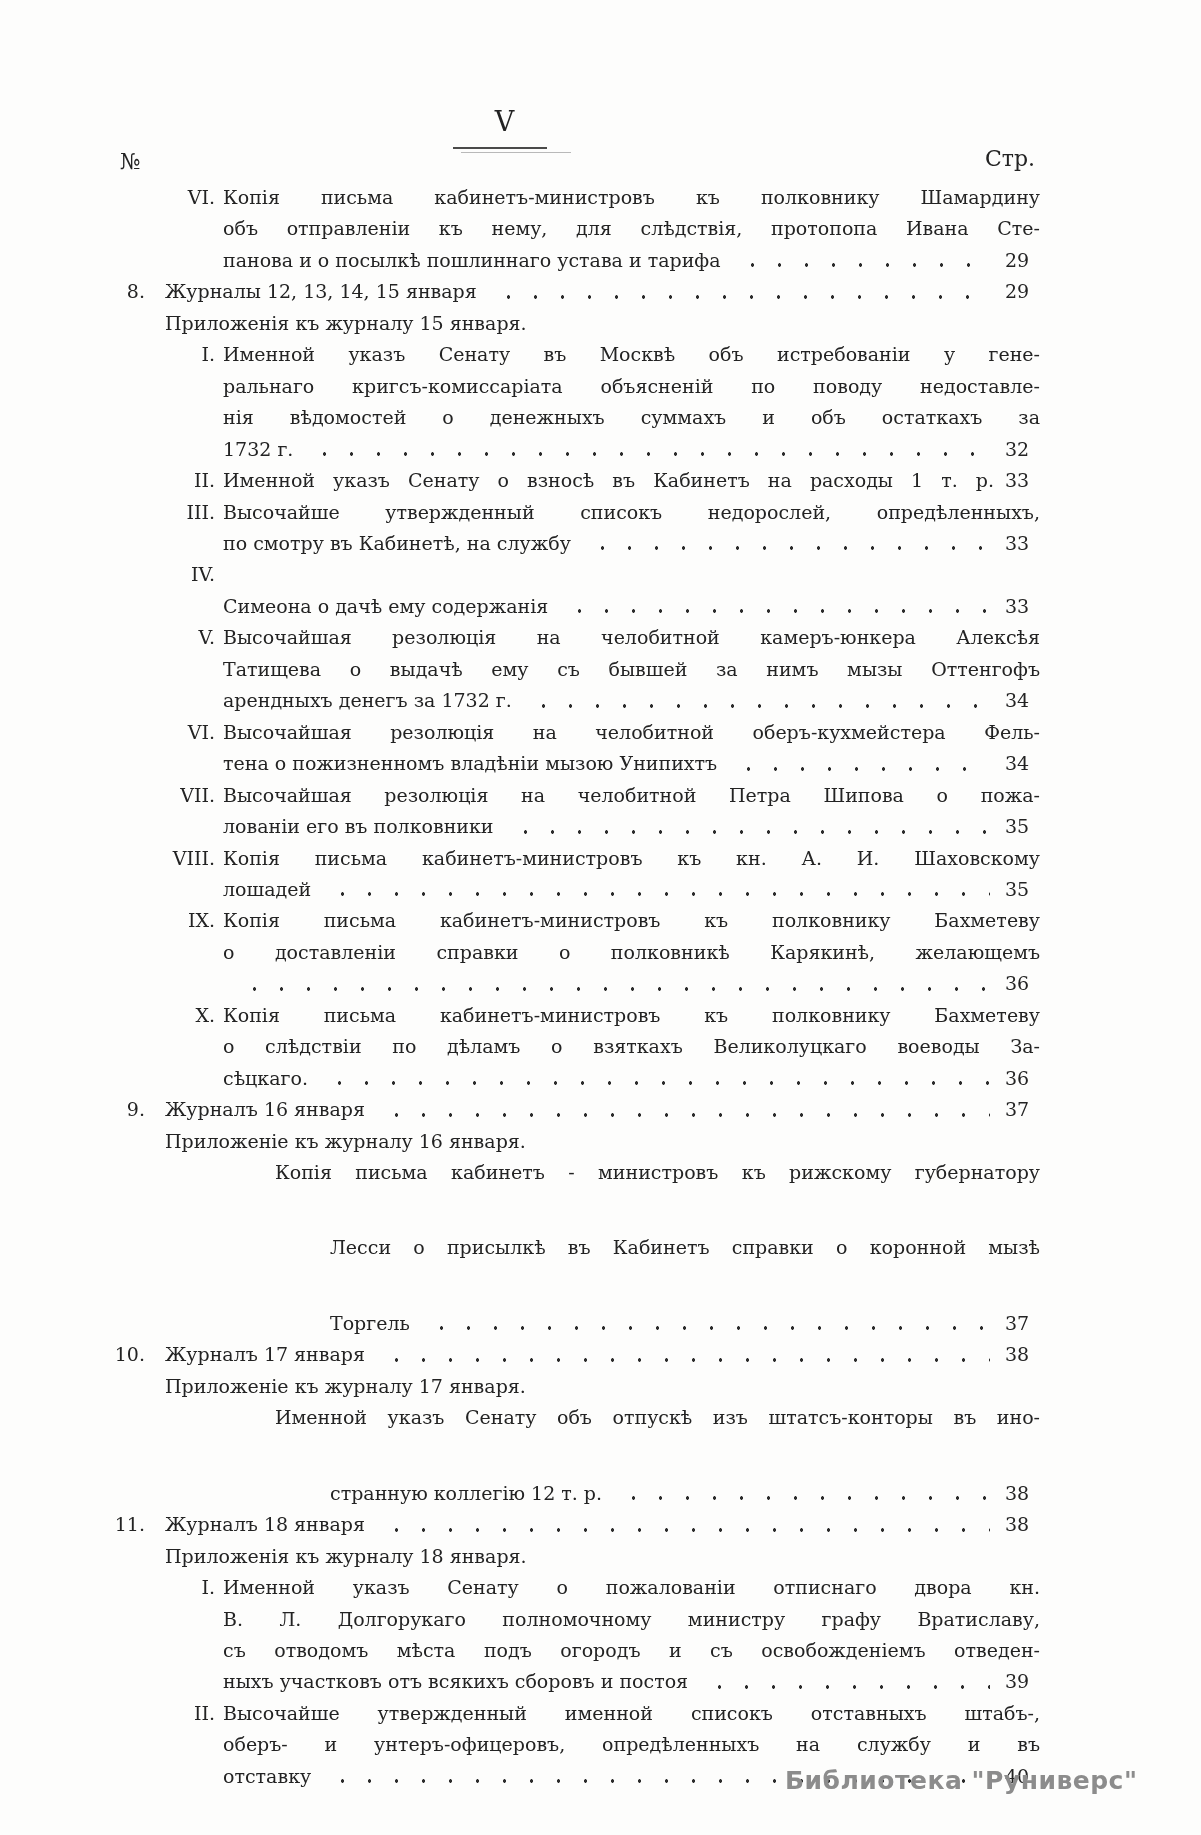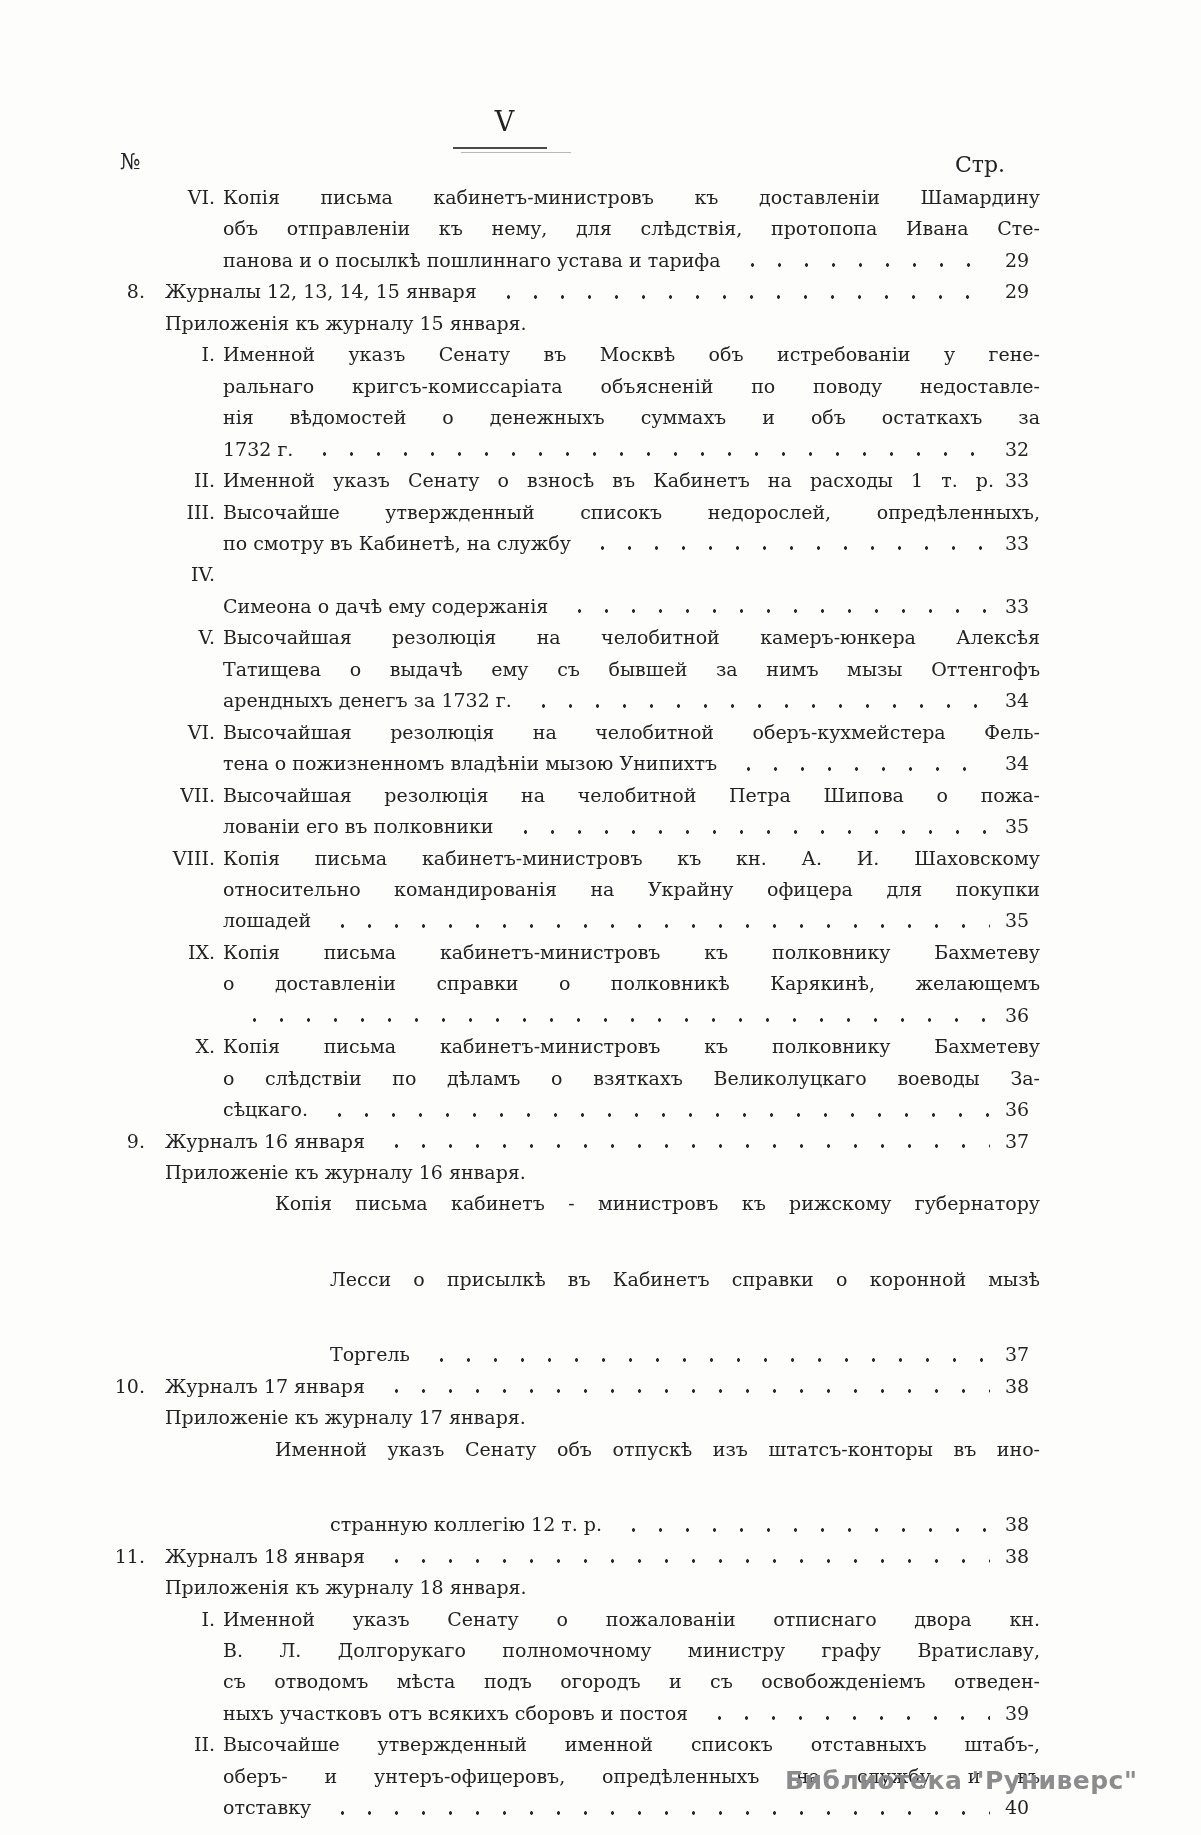--- a/index.html
+++ b/index.html
@@ -15,21 +15,21 @@
   .folio-rule {
     position:absolute; top:147px; left:453px; width:94px; height:2px;
     background:#4a4a4a;
   }
   .folio-rule::after {
     content:""; position:absolute; left:8px; top:5px; width:110px; height:1px;
     background:#b9b9b9;
   }
   .colhead { position:absolute; font-size:22px; }
   .colhead-no  { top:149px; left:120px; }
-  .colhead-page{ top:146px; left:955px; width:80px; text-align:left;margin-top:6px; }
+  .colhead-page{ top:146px; left:955px; width:80px; text-align:right; }
 
   .toc { position:absolute; top:182px; left:95px; width:945px; }
   .row {
     position:relative; display:flex; align-items:baseline;
     min-height:31.45px; line-height:31.45px; font-size:19px;
     white-space:nowrap;
   }
   .row .lbl { position:absolute; left:0; top:0; text-align:right; }
   .row.t-roman, .row.t-romancont { padding-left:128px; }
   .row.t-roman .lbl { width:120px; }
@@ -58,21 +58,21 @@
 <body>
 
 <div class="page">
   <div class="folio">V</div>
   <div class="folio-rule"></div>
   <div class="colhead colhead-no">№</div>
   <div class="colhead colhead-page">Стр.</div>
   <div class="toc" id="toc">
       <div class="row t-roman">
         <span class="lbl">VI.</span>
-        <span class="fill">Копія письма кабинетъ-министровъ къ доставленіи Шамардину</span>
+        <span class="fill">Копія письма кабинетъ-министровъ къ полковнику Шамардину</span>
       </div>
       <div class="row t-romancont">
         <span class="fill">объ отправленіи къ нему, для слѣдствія, протопопа Ивана Сте-</span>
       </div>
       <div class="row t-romancont">
         <span class="txt">панова и о посылкѣ пошлиннаго устава и тарифа</span>
         <span class="leader"></span>
         <span class="pg">29</span>
       </div>
       <div class="row t-num">
@@ -149,23 +149,20 @@
       <div class="row t-romancont">
         <span class="txt">лованіи его въ полковники</span>
         <span class="leader"></span>
         <span class="pg">35</span>
       </div>
       <div class="row t-roman">
         <span class="lbl">VIII.</span>
         <span class="fill">Копія письма кабинетъ-министровъ къ кн. А. И. Шаховскому</span>
       </div>
       <div class="row t-romancont">
-        <span class="fill">относительно командированія на Украйну офицера для покупки</span>
-      </div>
-      <div class="row t-romancont">
         <span class="txt">лошадей</span>
         <span class="leader"></span>
         <span class="pg">35</span>
       </div>
       <div class="row t-roman">
         <span class="lbl">IX.</span>
         <span class="fill">Копія письма кабинетъ-министровъ къ полковнику Бахметеву</span>
       </div>
       <div class="row t-romancont">
         <span class="fill">о доставленіи справки о полковникѣ Карякинѣ, желающемъ</span>

